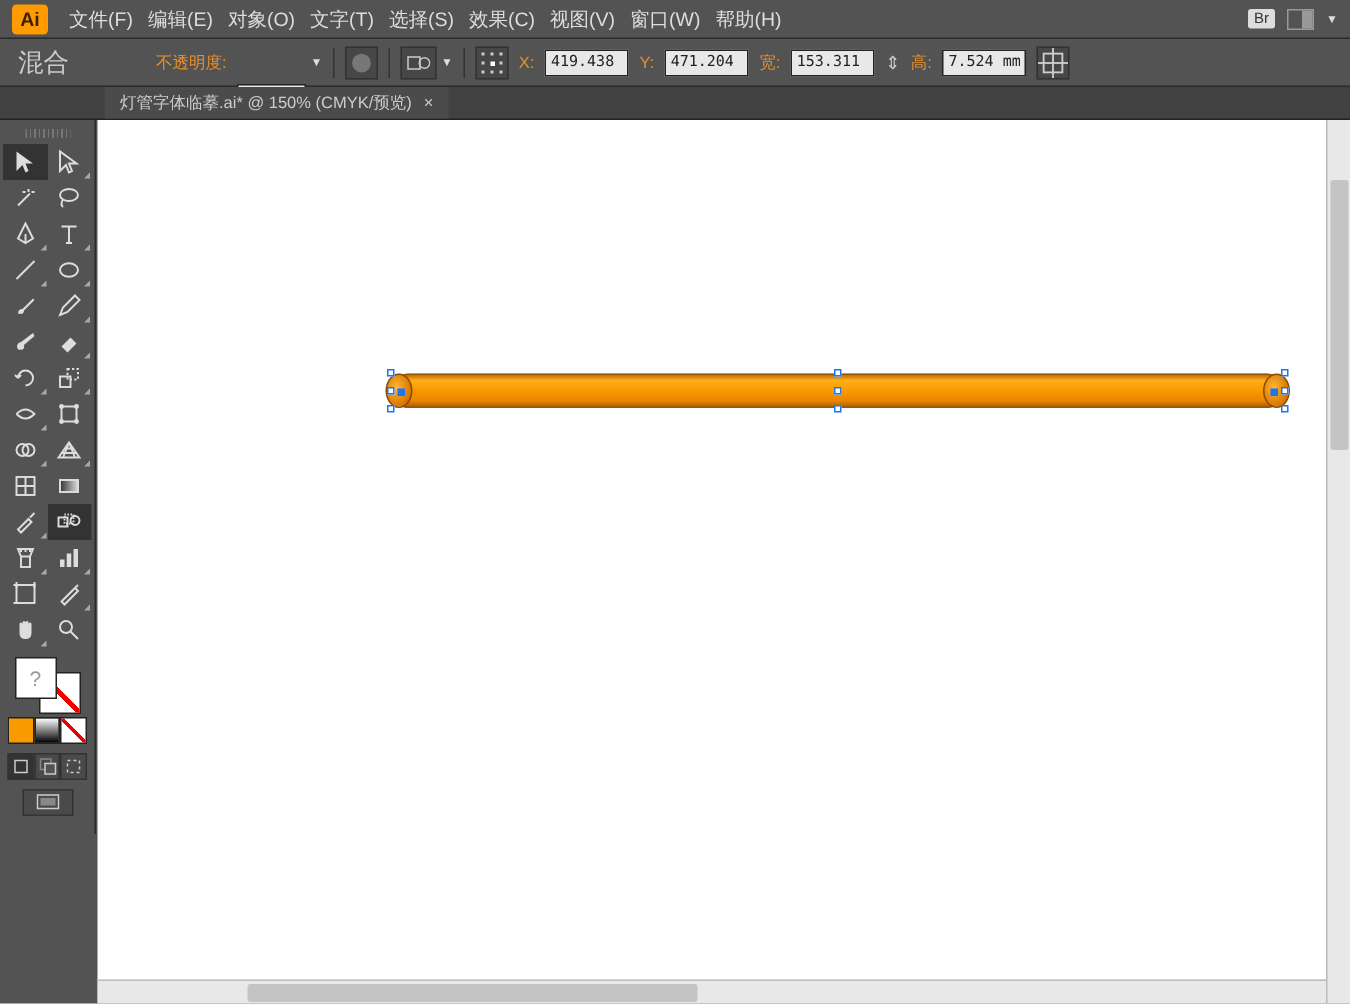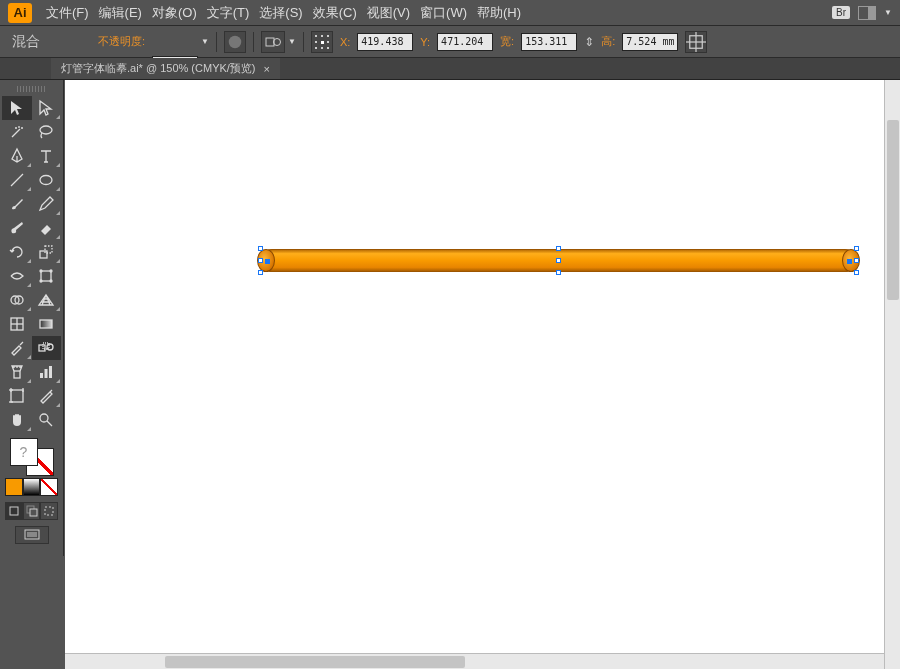--- a/index.html
+++ b/index.html
@@ -10,39 +10,39 @@
 .logo { width: 24px; height: 20px; background: #ff9a00; color: #3a2200; font-weight: bold; font-size: 13px; display: flex; align-items: center; justify-content: center; border-radius: 3px; margin-right: 14px; }
 .menubar .item { margin-right: 10px; cursor: default; font-size: 13px; }
 .menubar .right { margin-left: auto; display: flex; gap: 8px; align-items: center; }
 .br-btn { background: #ddd; color: #333; padding: 1px 4px; border-radius: 2px; font-size: 10px; }
 .layout-btn { width: 18px; height: 14px; border: 1px solid #999; display: inline-block; position: relative; }
 .layout-btn::after { content: ""; position: absolute; right: 0; top: 0; width: 7px; height: 100%; background: #999; }
 .dd { font-size: 8px; }
 
 
 .control { height: 32px; background: #535353; border-bottom: 1px solid #2a2a2a; display: flex; align-items: center; padding: 0 8px; gap: 7px; }
-.control .mixlabel { color: #ccc; font-size: 14px; padding: 0 4px; }
+.control .mixlabel { color: #ccc; font-size: 17px; padding: 0 4px; }
 .control .lbl { color: #e89028; font-size: 11px; }
 .control input.num { background: #e8e8e8; border: 1px solid #222; color: #222; font-size: 10px; width: 56px; height: 18px; padding: 0 3px; font-family: monospace; }
 .control input.pct { width: 46px; margin-top: 46px; }
 .control .iconbox { width: 22px; height: 22px; border: 1px solid #333; background: #474747; display: flex; align-items: center; justify-content: center; }
 .control .divider { width:1px; height:20px; background:#333; }
 .ddsmall { font-size: 8px; margin-left:-4px; }
 .linkicon { color:#ccc; font-size:12px; }
 .align-btn { width:22px; height:22px; background:#474747; border:1px solid #333; display:flex; align-items:center; justify-content:center; }
 .ref9 { display:inline-block; width:14px; height:14px; position:relative; }
 .ref9 span { position:absolute; width:2px; height:2px; background:#ccc; }
 .ref9 .d1{left:0;top:0}.ref9 .d2{left:6px;top:0}.ref9 .d3{left:12px;top:0}
 .ref9 .d4{left:0;top:6px}.ref9 .d5{left:6px;top:6px;background:#fff;width:3px;height:3px}.ref9 .d6{left:12px;top:6px}
 .ref9 .d7{left:0;top:12px}.ref9 .d8{left:6px;top:12px}.ref9 .d9{left:12px;top:12px}
 .shapeopt { width:24px; height:22px; background:#474747; border:1px solid #333; display:flex; align-items:center; justify-content:center; }
 .shapeopt svg { width:16px; height:14px; }
 
 
-.tabstrip { height: 22px; background: #424242; display: flex; align-items: stretch; padding-left: 51px; border-bottom: 1px solid #222; }
+.tabstrip { height: 22px; background: #424242; display: flex; align-items: stretch; padding-left: 70px; border-bottom: 1px solid #222; }
 .tabstrip .tab { background: #4b4b4b; color: #ccc; padding: 3px 10px; font-size: 11px; display: flex; align-items: center; gap: 8px; }
 .tabstrip .tab .close { font-size: 11px; }
 
 
 .toolbox { position: absolute; left: 0; top: 80px; width: 64px; background: #535353; border-right: 1px solid #2a2a2a; padding: 6px 2px; }
 .toolgrip { height: 6px; background: repeating-linear-gradient(90deg,#777,#777 1px,transparent 1px,transparent 3px); margin: 0 auto 4px; width: 30px; }
 .toolrow { display: flex; }
 .tool { width: 30px; height: 24px; display: flex; align-items: center; justify-content: center; color: #ddd; font-size: 15px; position: relative; }
 .tool.selected { background: #333; }
 .tool svg { width: 18px; height: 18px; stroke: #ddd; stroke-width: 1.3; fill: none; }

